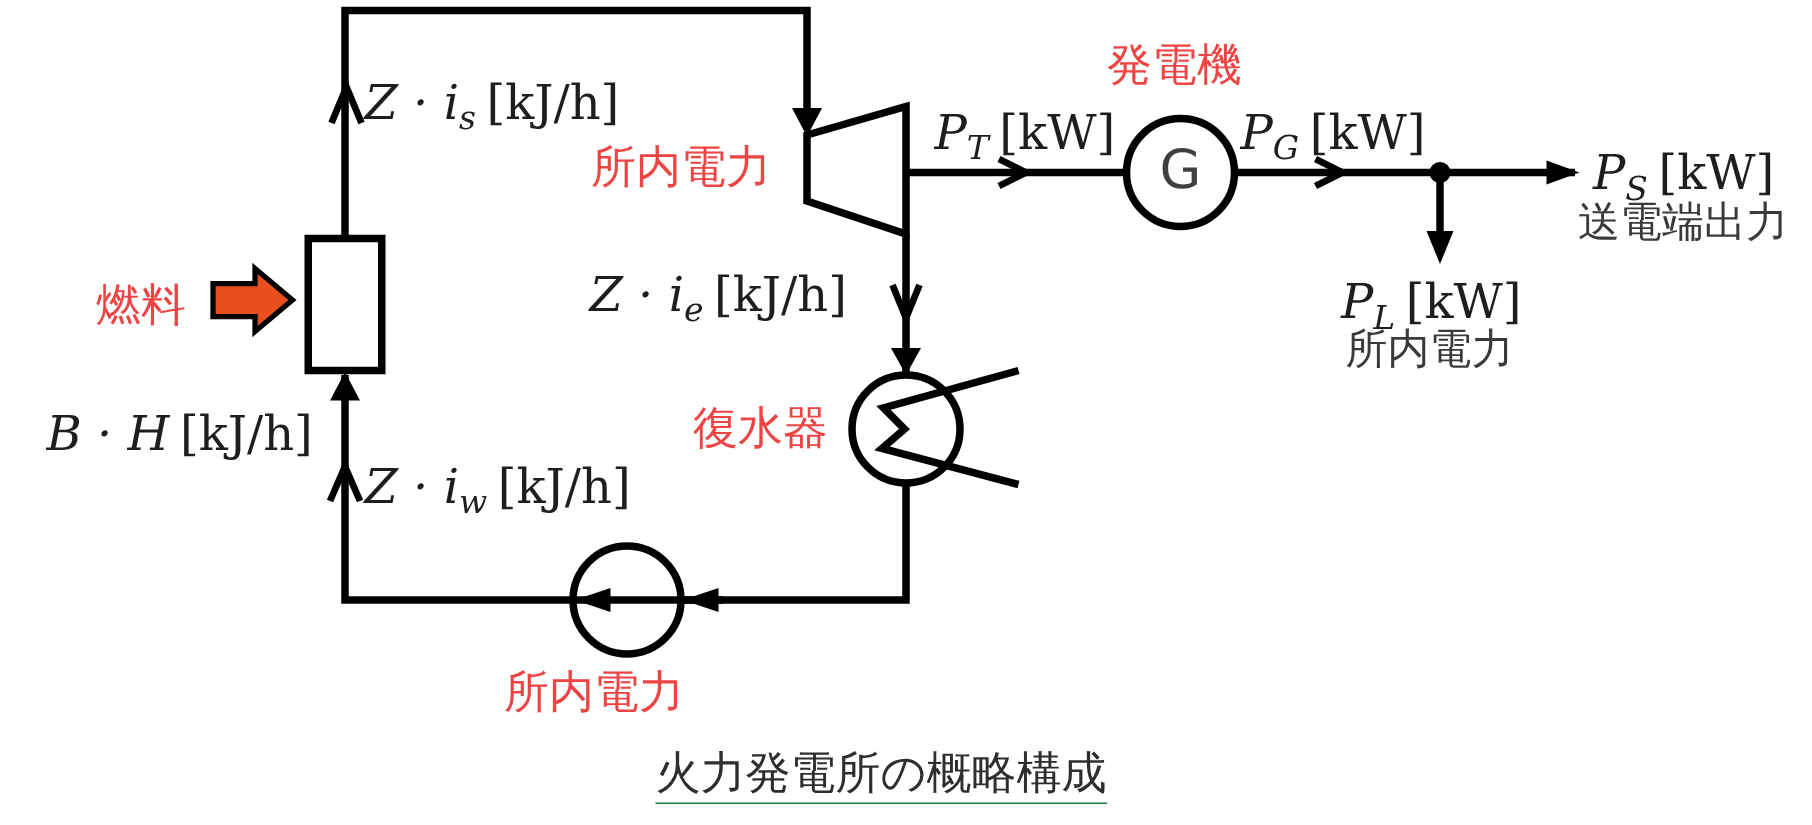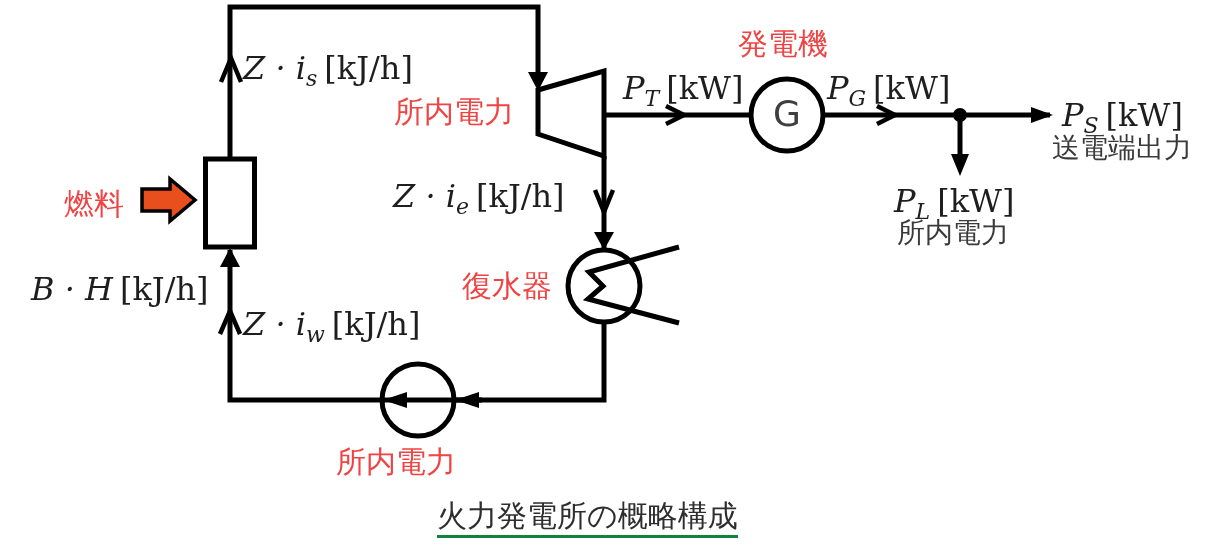--- a/index.html
+++ b/index.html
@@ -24,21 +24,21 @@
     vertical-align:-7px;line-height:0;
   }
   .math .unit{font-style:normal;margin-left:7px;}
   .gletter{
     color:#3f3f3f;font-size:36px;
     font-family:"DejaVu Sans", sans-serif;
     transform:translate(-50%,-52%);
   }
   .title{
     color:#2e2e2e;font-size:30px;
-    border-bottom:3px solid #15803d;
+    border-bottom:1px solid #15803d;
     padding-bottom:4px;
   }
 </style>
 </head>
 <body>
 
 <div id="stage">
 
   <svg id="wiring" viewBox="0 0 1208 550" stroke-linejoin="miter" stroke-linecap="butt">
 

